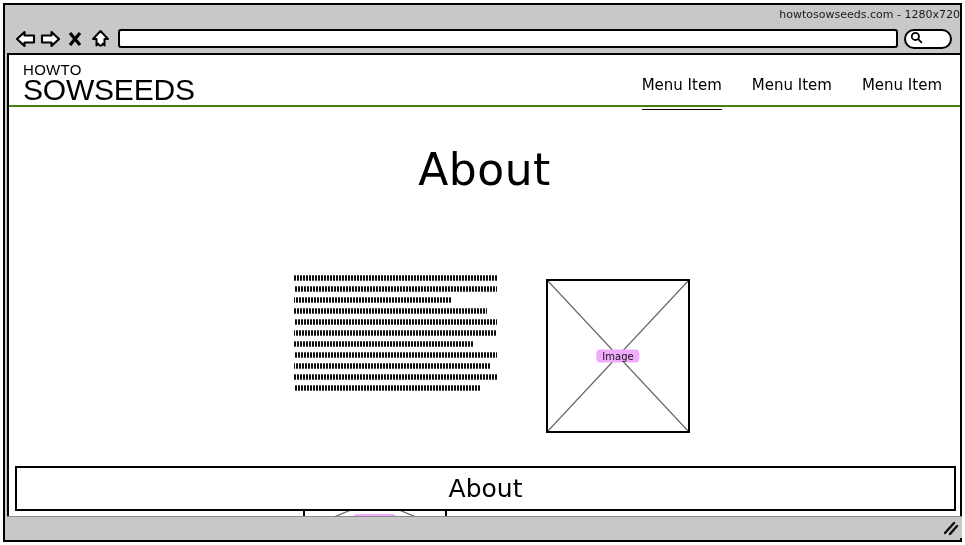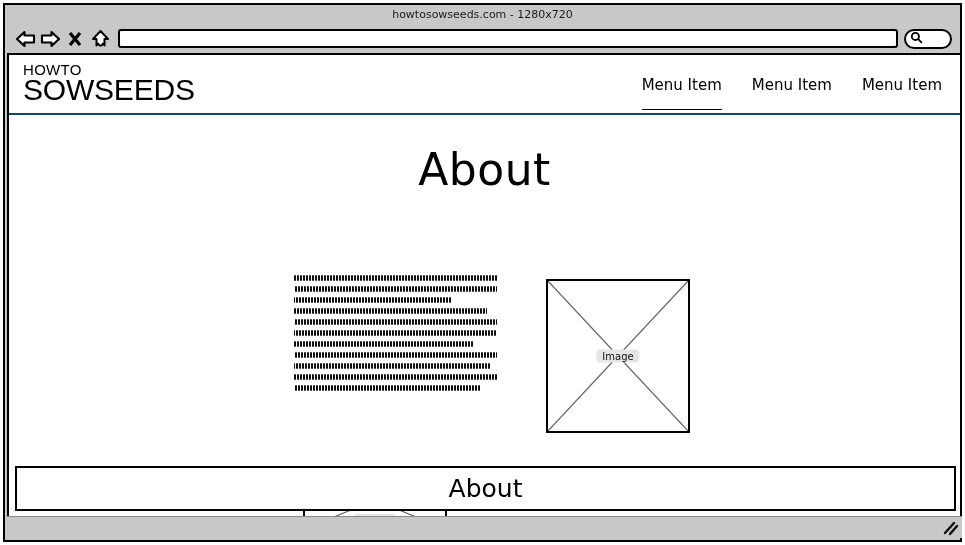--- a/index.html
+++ b/index.html
@@ -24,21 +24,21 @@
     border: 2px solid #000000;
   }
 
   .title-bar {
     position: absolute;
     left: 0; top: 0;
     width: 100%;
     height: 19px;
     display: flex;
     align-items: center;
-    justify-content: center;
+    justify-content: flex-end;
   }
   .title-bar-text {
     font-size: 11px;
     color: #1a1a1a;
     font-family: "DejaVu Sans", sans-serif;
     letter-spacing: 0px;
   }
 
   .toolbar {
     position: absolute;
@@ -96,23 +96,23 @@
     background: #ffffff;
     border: 2px solid #000000;
     overflow: hidden;
   }
 
   
   .site-header {
     position: absolute;
     left: 0; top: 0;
     width: 100%;
-    height: 60px;
-    background: #ffffff;
-    border-bottom: 2px solid #0c4a6e;
+    height: 52px;
+    background: #ffffff;
+    border-bottom: 2px solid #4d7c0f;
   }
 
   .logo {
     position: absolute;
     left: 14px;
     top: 7px;
     line-height: 1;
     font-family: "Liberation Sans", sans-serif;
   }
   .logo-top {
@@ -205,21 +205,21 @@
     background: #ffffff;
     border: 2px solid #000000;
   }
   .img-ph .cross { position: absolute; inset: 0; }
   .img-ph .cross svg { width: 100%; height: 100%; display: block; }
   .img-ph .img-label {
     position: absolute;
     left: 50%;
     top: 50%;
     transform: translate(-50%, -50%);
-    background: #e5e5e5;
+    background: #f0abfc;
     border-radius: 4px;
     padding: 1px 6px;
     font-family: "DejaVu Sans", sans-serif;
     font-size: 10px;
     color: #111111;
     white-space: nowrap;
   }
   .img-ph.clipped .img-label {
     top: auto;
     bottom: 2px;

